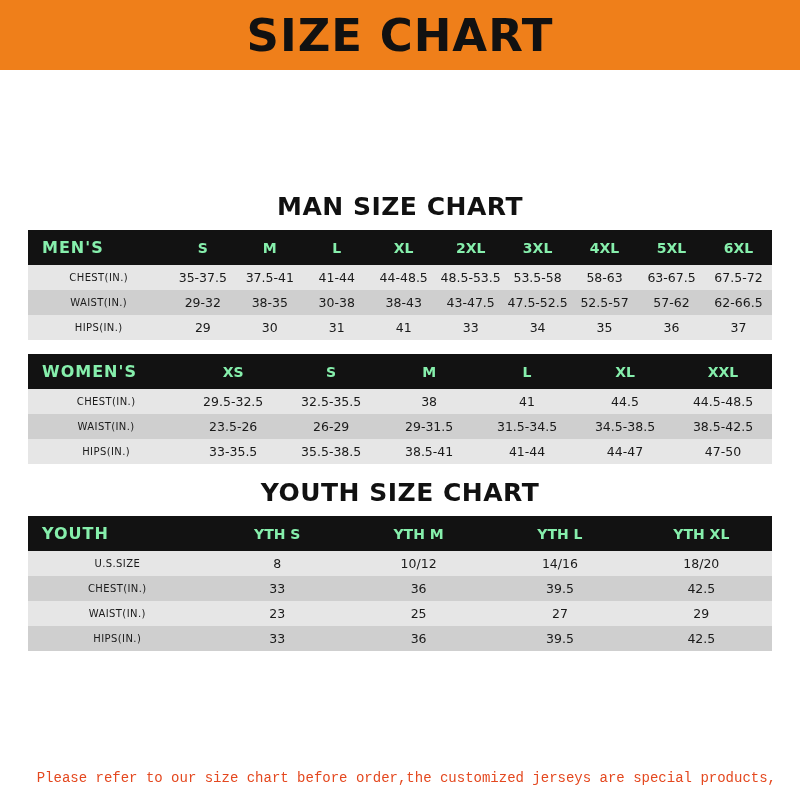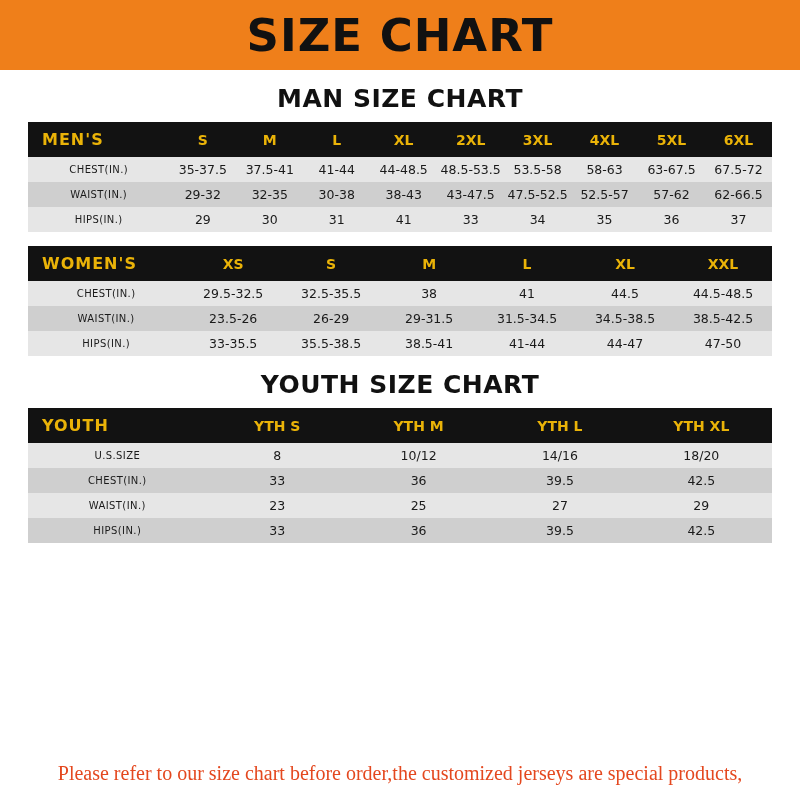--- a/index.html
+++ b/index.html
@@ -37,20 +37,21 @@
     font-size: 45px;
     letter-spacing: 1px;
     color: #111111;
     line-height: 1;
   }
   .content {
     padding: 0 28px;
     flex: 1 1 auto;
     display: flex;
     flex-direction: column;
+    justify-content: center;
   }
   .section {
     margin-top: 14px;
   }
   .section-title {
     text-align: center;
     font-family: "DejaVu Sans", sans-serif;
     font-weight: bold;
     font-size: 25px;
     color: #111111;
@@ -66,21 +67,21 @@
   table.size-table td {
     text-align: center;
     font-size: 12.5px;
     color: #1a1a1a;
     padding: 5px 0;
     font-family: "DejaVu Sans", sans-serif;
     white-space: nowrap;
   }
   table.size-table thead th {
     background: #121212;
-    color: #eab308;
+    color: #86efac;
     font-weight: bold;
     font-size: 14px;
     padding: 8px 0;
   }
   table.size-table thead th.corner {
     text-align: left;
     padding-left: 14px;
     font-size: 16px;
     letter-spacing: 1px;
   }
@@ -97,24 +98,24 @@
   }
   
   .men-table col.first { width: 19%; }
   .women-table col.first { width: 21%; }
   .youth-table col.first { width: 24%; }
 
   .footer-note {
     margin-top: auto;
     padding: 8px 24px 12px 24px;
     color: #e4481f;
-    font-size: 20px;
+    font-size: 14px;
     line-height: 1.45;
-    font-family: Liberation Serif, serif;
-    text-align: center;
+    font-family: Liberation Mono, monospace;
+    text-align: right;
   }
   .footer-note div { white-space: nowrap; }
 </style>
 </head>
 <body>
 
 <div class="page">
 
   <div class="banner">
     <div class="banner-title">SIZE CHART</div>
@@ -160,21 +161,21 @@
             <td>44-48.5</td>
             <td>48.5-53.5</td>
             <td>53.5-58</td>
             <td>58-63</td>
             <td>63-67.5</td>
             <td>67.5-72</td>
           </tr>
           <tr class="even">
             <td class="rowhead">WAIST(IN.)</td>
             <td>29-32</td>
-            <td>32-35</td>
+            <td>38-35</td>
             <td>30-38</td>
             <td>38-43</td>
             <td>43-47.5</td>
             <td>47.5-52.5</td>
             <td>52.5-57</td>
             <td>57-62</td>
             <td>62-66.5</td>
           </tr>
           <tr class="odd">
             <td class="rowhead">HIPS(IN.)</td>

